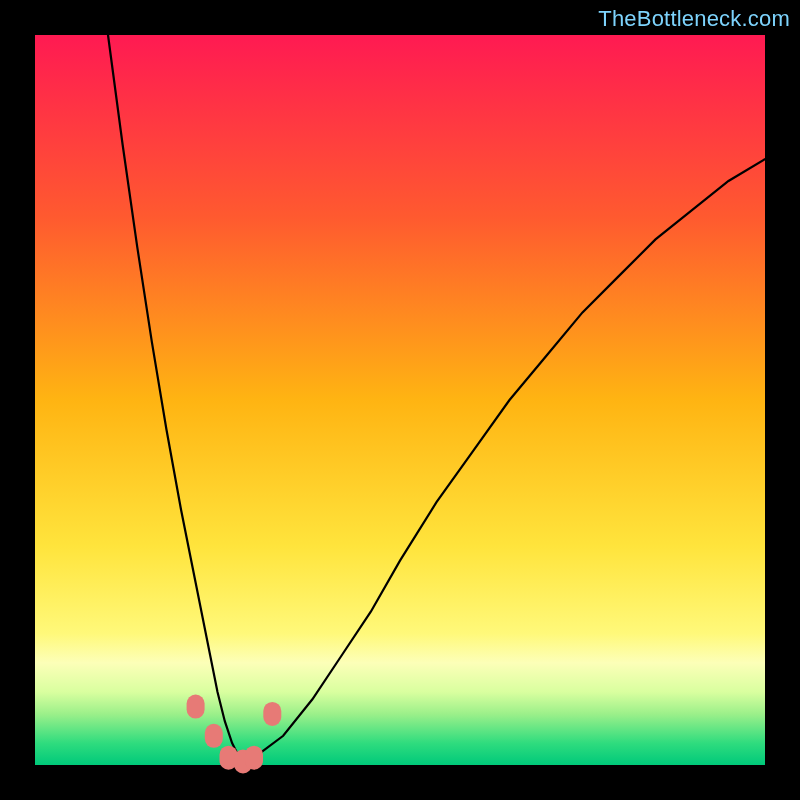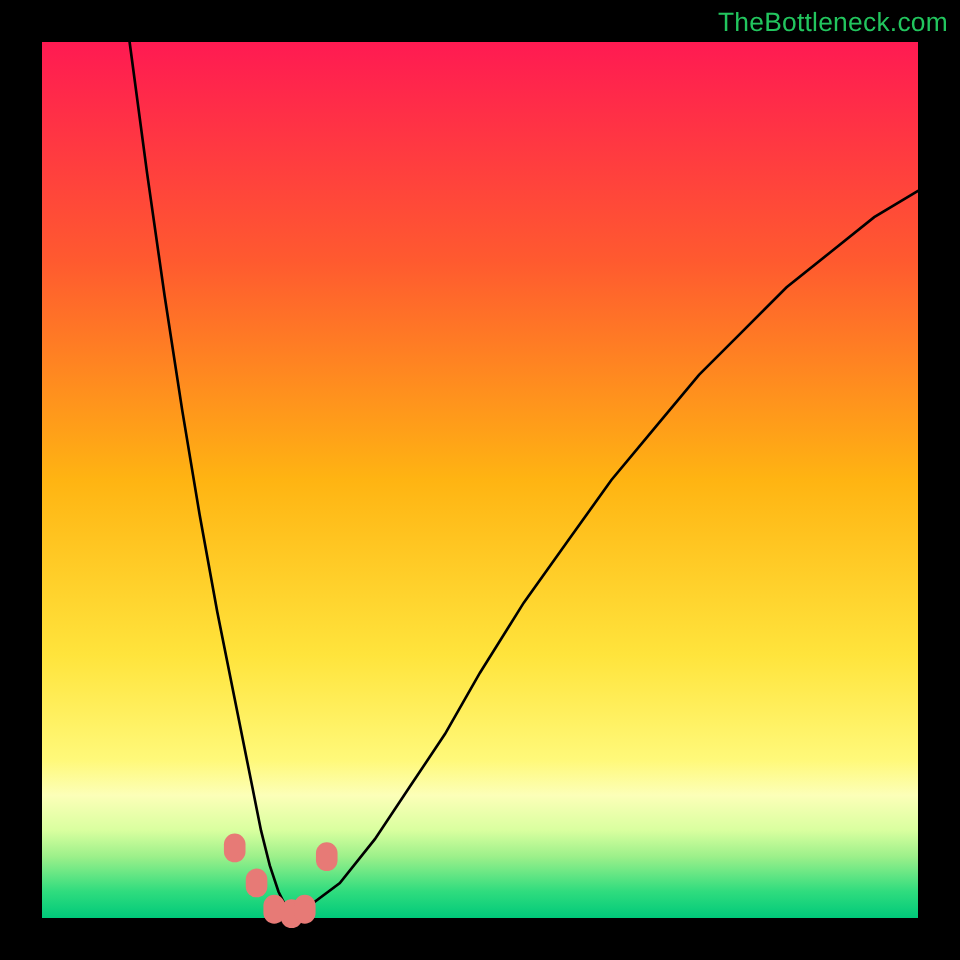--- a/index.html
+++ b/index.html
@@ -17,21 +17,21 @@
     width: 800px;
     height: 800px;
     background: #000;
   }
   .watermark {
     position: absolute;
     top: 6px;
     right: 10px;
     font-family: Arial, Helvetica, sans-serif;
     font-size: 22px;
-    color: #22c55e;
+    color: #7dd3fc;
     letter-spacing: 0.2px;
   }
   svg {
     display: block;
   }
 </style>
 </head>
 <body>
 
 <div class="frame">

